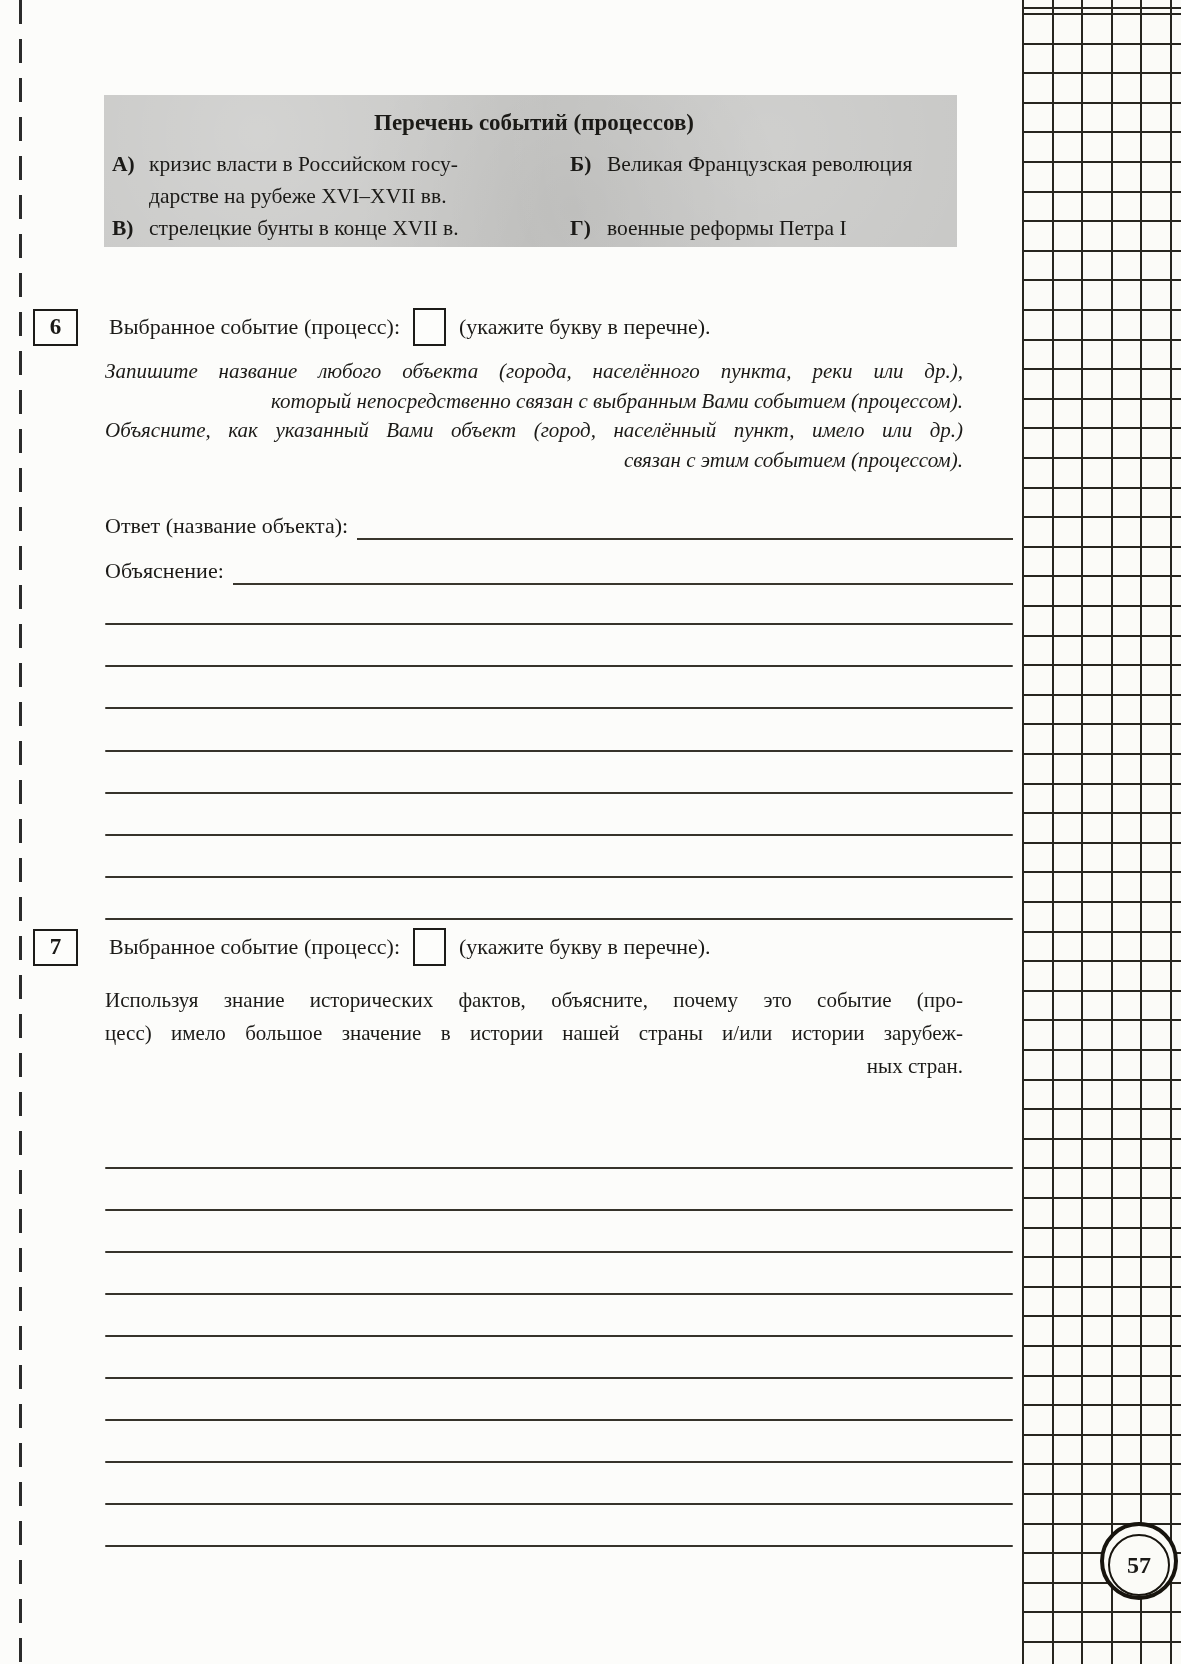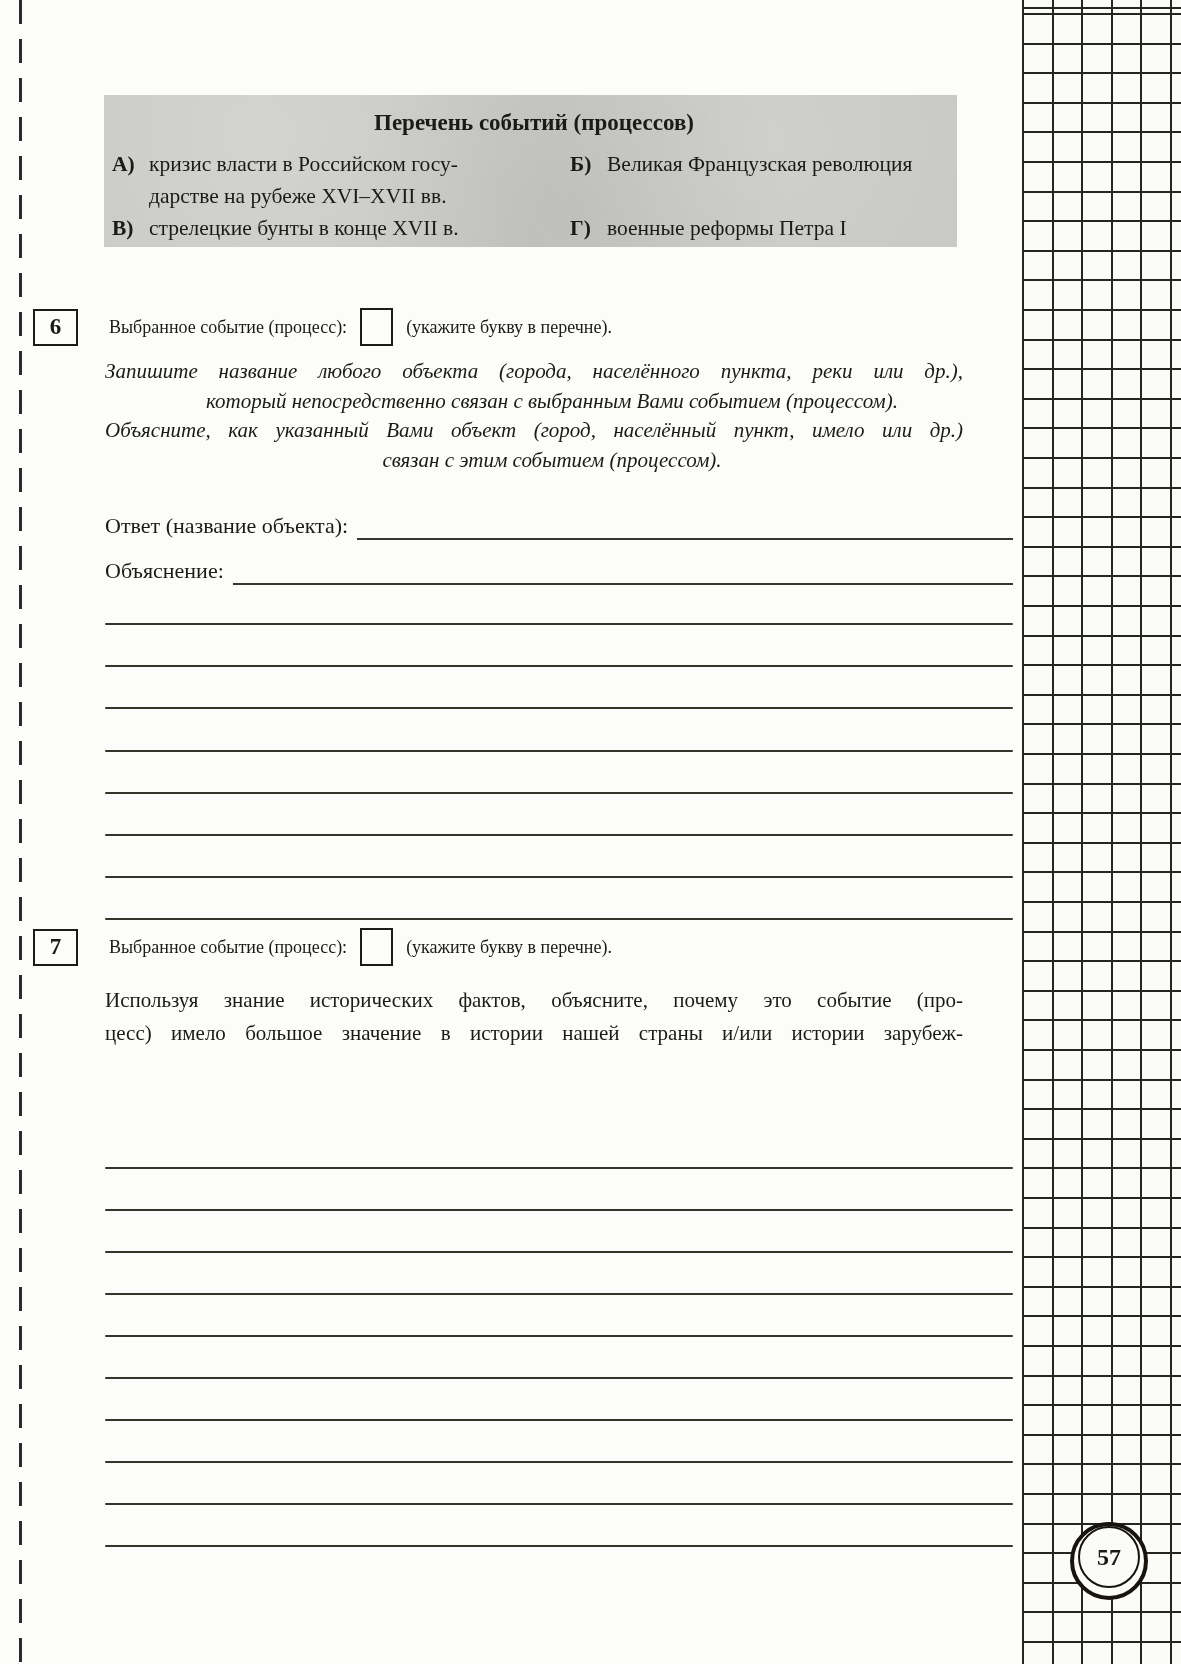--- a/index.html
+++ b/index.html
@@ -49,46 +49,46 @@
   .events-col-2 .opt-row + .opt-row{margin-top:32px;}
   
   .q-row{position:absolute;left:33px;height:40px;display:flex;align-items:center;}
   #q6-row{top:307px;}
   #q7-row{top:927px;}
   .num-box{
     width:41px;height:33px;border:2.5px solid #1c1b18;background:#fdfdfb;
     display:flex;align-items:center;justify-content:center;
     font-weight:bold;font-size:23px;margin-right:31px;flex:0 0 auto;
   }
-  .q-label,.q-suffix{font-size:18px;white-space:nowrap;}
+  .q-label,.q-suffix{font-size:22px;white-space:nowrap;}
   .ans-box{
     width:29px;height:34px;border:2.2px solid #1c1b18;background:#fdfdfb;
     margin:0 13px;flex:0 0 auto;
     display:flex;align-items:center;justify-content:center;font-size:22px;font-weight:bold;
   }
   
   .para{position:absolute;left:105px;width:858px;font-size:21px;}
   #q6-para{top:357px;line-height:29.5px;font-style:italic;}
   #q7-para{top:984px;line-height:33px;}
   .jline{text-align:justify;text-align-last:justify;text-justify:inter-word;}
-  .lline{text-align:center;margin-left:36px;}
+  .lline{text-align:right;margin-left:36px;}
   
   .ans-row{position:absolute;left:105px;width:908px;display:flex;align-items:flex-end;}
   #answer-row{top:510px;height:30px;text-align:right;}
   #explain-row{top:555px;height:30px;text-align:right;}
   .ans-label{font-size:22px;white-space:nowrap;line-height:28px;}
   .write-line{flex:1;border-bottom:2px solid #39362d;height:26px;margin-left:9px;}
   
   .lines-layer{position:absolute;left:105px;top:0;width:908px;height:1664px;pointer-events:none;}
   .rule{position:absolute;left:0;width:100%;height:2px;background:#36332b;border-radius:1px;}
   
   .page-num{
-    position:absolute;left:1070px;top:1522px;width:70px;height:70px;
+    position:absolute;left:1100px;top:1522px;width:70px;height:70px;
     border:4px solid #17140e;border-radius:50%;background:#fbfbf7;
-    display:flex;align-items:flex-start;justify-content:center;z-index:5;
+    display:flex;align-items:flex-end;justify-content:center;z-index:5;
   }
   .page-num-inner{
     width:58px;height:58px;border:2.5px solid #17140e;border-radius:50%;
     display:flex;align-items:center;justify-content:center;
     font-weight:bold;font-size:24px;
   }
 </style>
 </head>
 <body>
 
@@ -161,20 +161,21 @@
   <div class="q-row" id="q7-row">
     <div class="num-box">7</div>
     <span class="q-label">Выбранное событие (процесс):</span>
     <div class="ans-box"></div>
     <span class="q-suffix">(укажите букву в перечне).</span>
   </div>
 
   <div class="para" id="q7-para">
     <div class="jline">Используя знание исторических фактов, объясните, почему это событие (про-</div>
     <div class="jline">цесс) имело большое значение в истории нашей страны и/или истории зарубеж-</div>
+    <div class="lline">ных стран.</div>
   </div>
 
   <div class="lines-layer" id="q7-lines">
       <div class="rule" style="top: 1167px;"></div>
       <div class="rule" style="top: 1209px;"></div>
       <div class="rule" style="top: 1251px;"></div>
       <div class="rule" style="top: 1293px;"></div>
       <div class="rule" style="top: 1335px;"></div>
       <div class="rule" style="top: 1377px;"></div>
       <div class="rule" style="top: 1419px;"></div>

